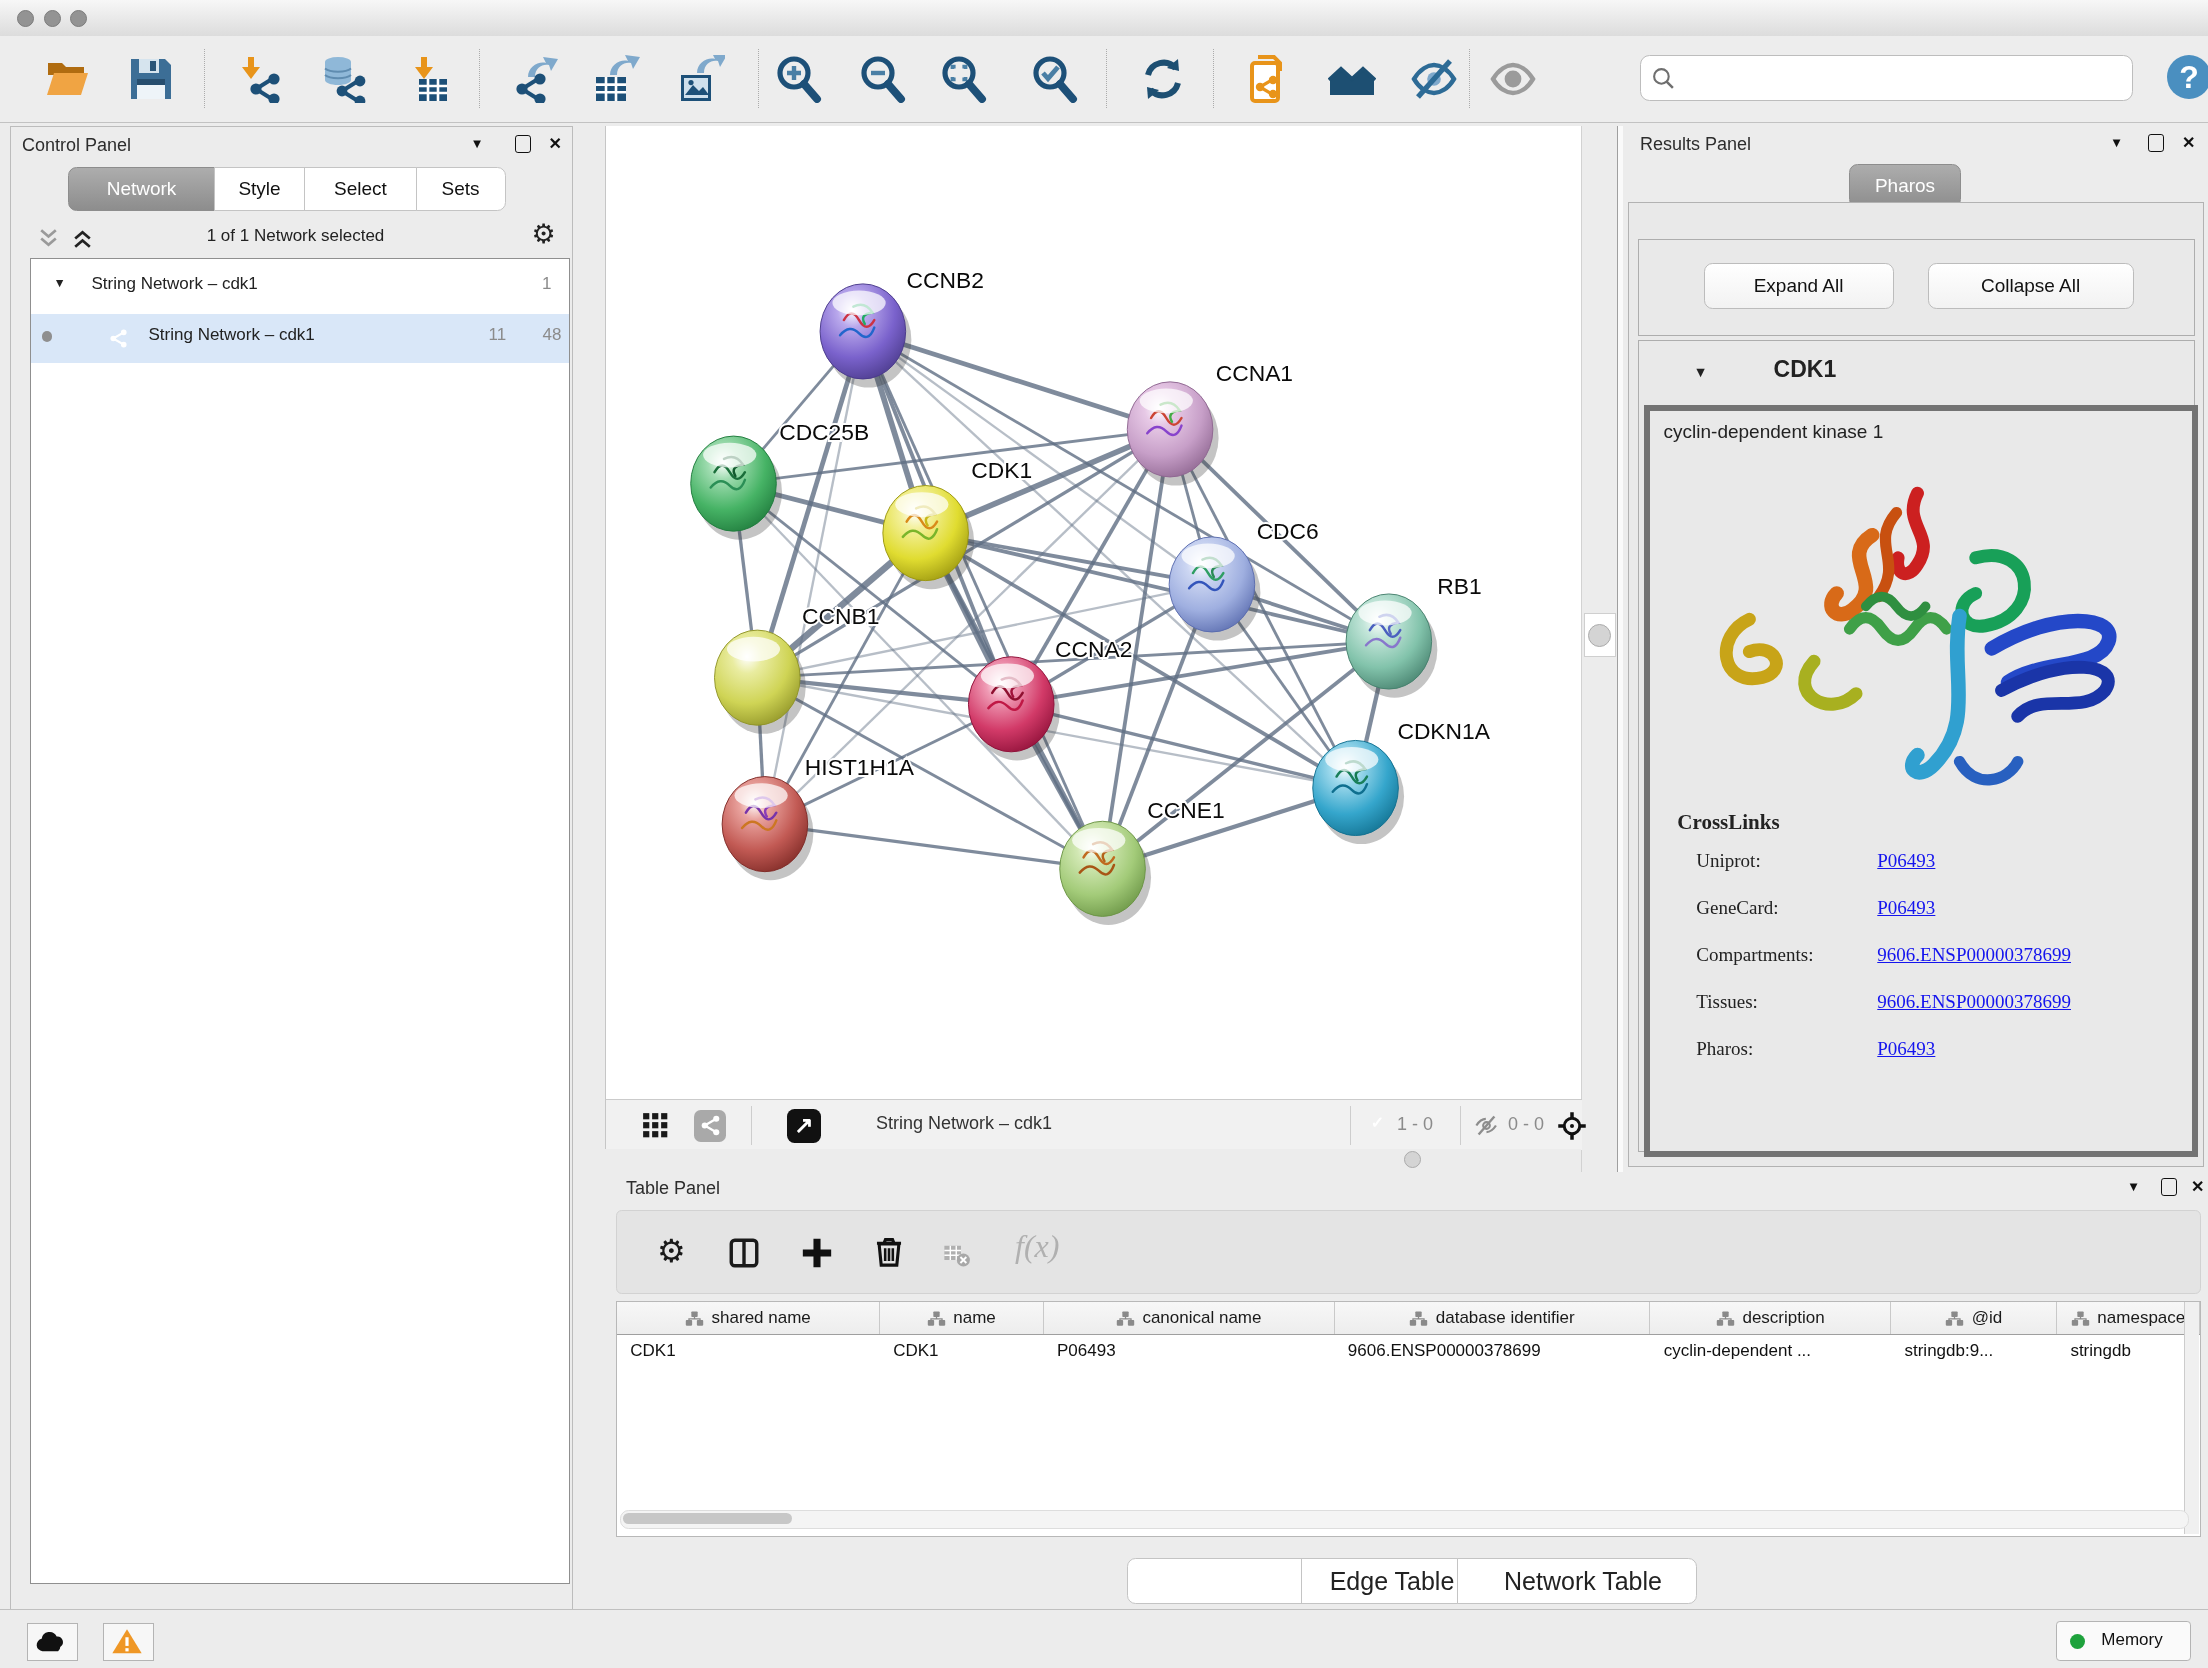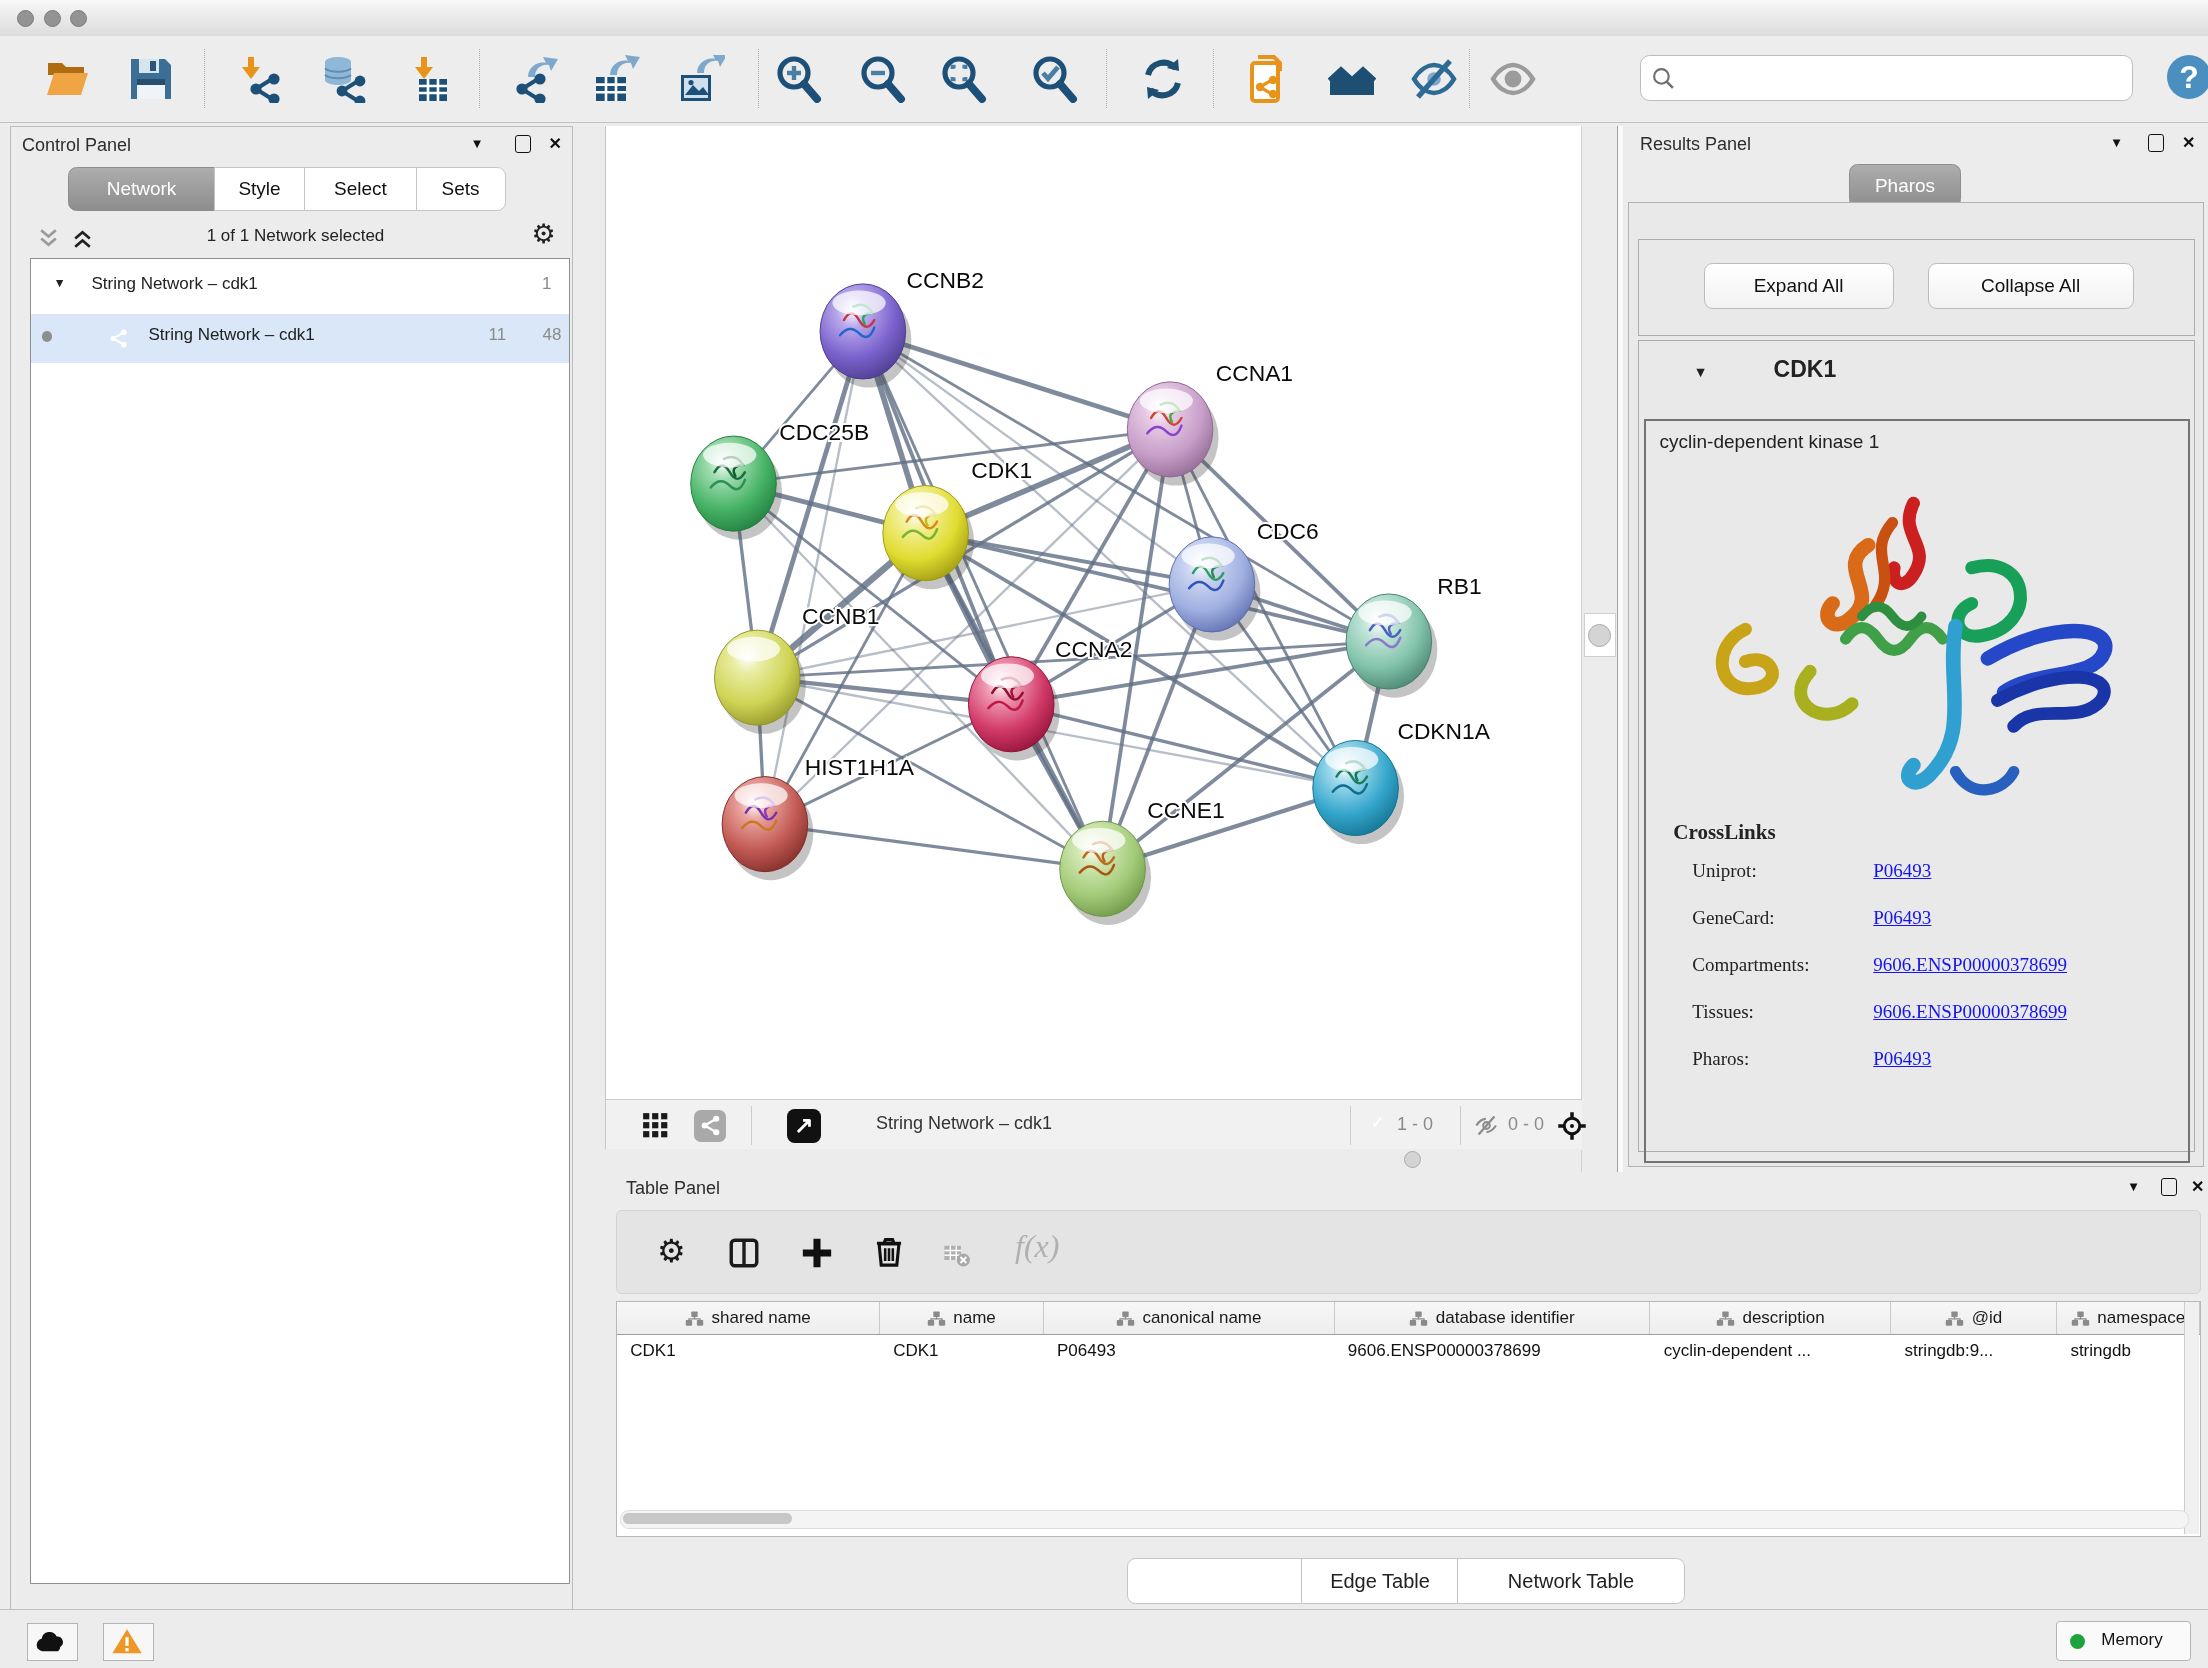--- a/index.html
+++ b/index.html
@@ -49,21 +49,21 @@
   
   .tblbar{left:616px;top:1210px;width:1583px;height:82px;background:#e4e4e4;border:1px solid #d2d2d2;border-radius:5.7px;}
   .grid{left:616px;top:1301px;width:1583px;background:#fff;border:1px solid #b8b8b8;}
   .gridhead{display:flex;height:32px;background:linear-gradient(#f7f7f7,#ededed);border-bottom:1.9px solid #9f9f9f;}
   .gridhead .hc{display:flex;align-items:center;justify-content:center;gap:7.6px;
     font-size:17px;color:#1a1a1a;border-right:1px solid #c9c9c9;box-sizing:border-box;}
   .gridrow{display:flex;height:34px;background:#fff;}
   .gridrow .rc{font-size:17px;color:#111;padding:5.7px 0 0 13.3px;box-sizing:border-box;white-space:nowrap;overflow:hidden;}
   .hscroll{left:620px;top:1510px;width:1567px;height:17px;background:#f4f4f4;border:1px solid #dddddd;border-radius:8.6px;}
   .hthumb{left:1.9px;top:1.9px;width:169px;height:11.4px;background:#c7c7c7;border-radius:6.7px;}
-  .btab{height:44px;line-height:44px;text-align:center;font-size:20px;background:#fff;border:1px solid #c4c4c4;}
+  .btab{height:44px;line-height:44px;text-align:center;font-size:25px;background:#fff;border:1px solid #c4c4c4;padding-left:12px;}
   
   .footer{left:0;top:1609px;width:2208px;height:59px;background:#ececec;border-top:1px solid #c0c0c0;}
   .footbtn{top:13.3px;width:49px;height:36px;background:#f7f7f7;border:1.9px solid #b4b4b4;}
   .membtn{left:2056px;top:11.4px;width:133px;height:38px;background:#fafafa;border:1.9px solid #b4b4b4;border-radius:3.8px;
     font-size:17px;color:#111;text-align:center;line-height:36px;}
   .memdot{position:absolute;left:13.3px;top:11.4px;width:15px;height:15px;border-radius:50%;background:#1ea23c;}
   .graytxt{color:#8b8b8b;}
   .checkbox{width:21px;height:21px;background:#3d7cc9;border-radius:3.8px;position:relative;}
   .checkbox:after{content:"✓";position:absolute;left:3.8px;top:-1px;color:#fff;font-size:16px;font-weight:bold;}
 </style>
@@ -577,21 +577,21 @@
     <div class="abs tabbtn tabsel" style="left:226px;top:38px;width:110px;border-radius:8.6px">Pharos</div>
   </div>
   <div class="abs resbox">
     <div class="abs" style="left:8.6px;top:36px;width:555px;height:95px;border:1px solid #adadad">
       <div class="abs whitebtn" style="left:65px;top:23px;width:188px;height:44px;line-height:44px">Expand All</div>
       <div class="abs whitebtn" style="left:289px;top:23px;width:204px;height:44px;line-height:44px">Collapse All</div>
     </div>
     <div class="abs" style="left:8.6px;top:137px;width:555px;height:810px;border:1px solid #adadad">
       <span class="abs" style="left:55px;top:23px;font-size:14.3px">▼</span>
       <span class="abs" style="left:135px;top:15px;font-size:23px;font-weight:bold">CDK1</span>
-      <div class="abs" style="left:5.7px;top:78px;width:542px;height:740px;border:2px solid #737373">
+      <div class="abs" style="left:5.7px;top:64px;width:542px;height:740px;border:6px solid #737373">
         <span class="abs" style="left:13.3px;top:9.5px;font-size:19px">cyclin-dependent kinase 1</span>
 
         <svg class="abs" style="left:25px;top:49px" width="485" height="380" viewBox="0 0 300 230">
           <g fill="none" stroke-linecap="round">
             <path d="M150 18 C140 38 162 44 150 62 C144 72 136 68 138 58" stroke="#cc2020" stroke-width="8"></path>
             <path d="M122 44 C100 58 132 74 110 90 C100 98 92 88 100 80" stroke="#d86a18" stroke-width="9"></path>
             <path d="M137 30 C120 50 142 60 126 82" stroke="#c85010" stroke-width="7"></path>
             <path d="M46 96 C24 106 28 138 54 132 C70 128 62 110 46 116" stroke="#c8a418" stroke-width="8"></path>
             <path d="M86 122 C68 142 96 158 112 142" stroke="#a8b020" stroke-width="8"></path>
             <path d="M108 102 q10 -14 20 0 q10 14 20 0 q10 -14 20 0" stroke="#3fa048" stroke-width="7"></path>

